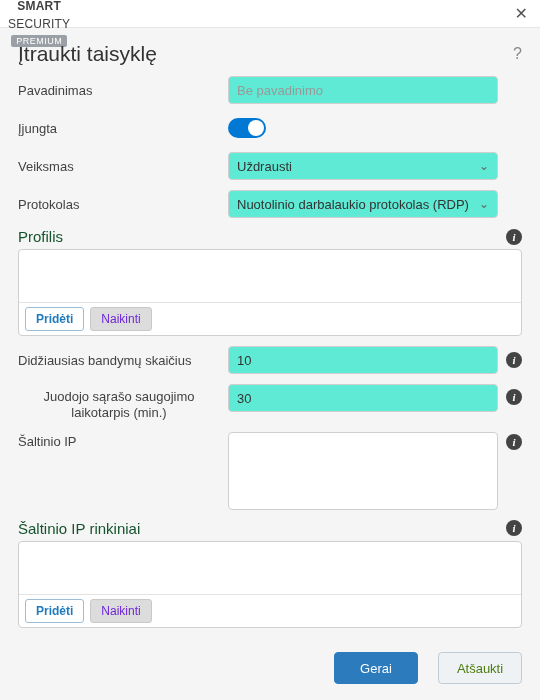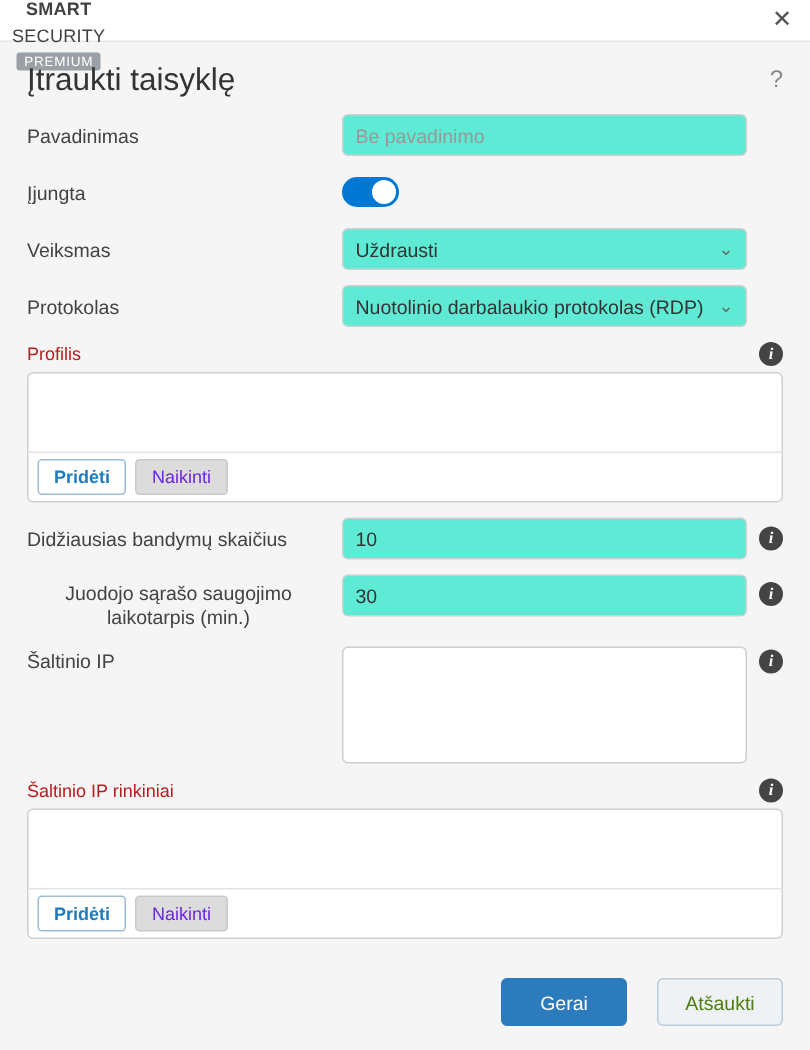--- a/index.html
+++ b/index.html
@@ -225,22 +225,22 @@
     font-family: Georgia, serif;
   }
 
   .section-label-row {
     display: flex;
     align-items: center;
     justify-content: space-between;
     margin: 8px 0 4px 0;
   }
   .section-label-row .label {
-    color: #b91c1c;
-    font-size: 12px;
+    color: #14532d;
+    font-size: 15px;
   }
 
   .footer {
     padding: 12px 18px 16px 18px;
     display: flex;
     justify-content: flex-end;
     gap: 20px;
   }
   .btn {
     min-width: 84px;

